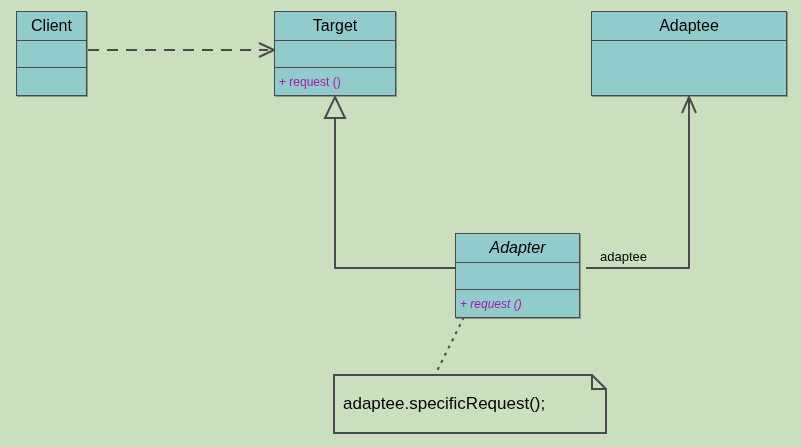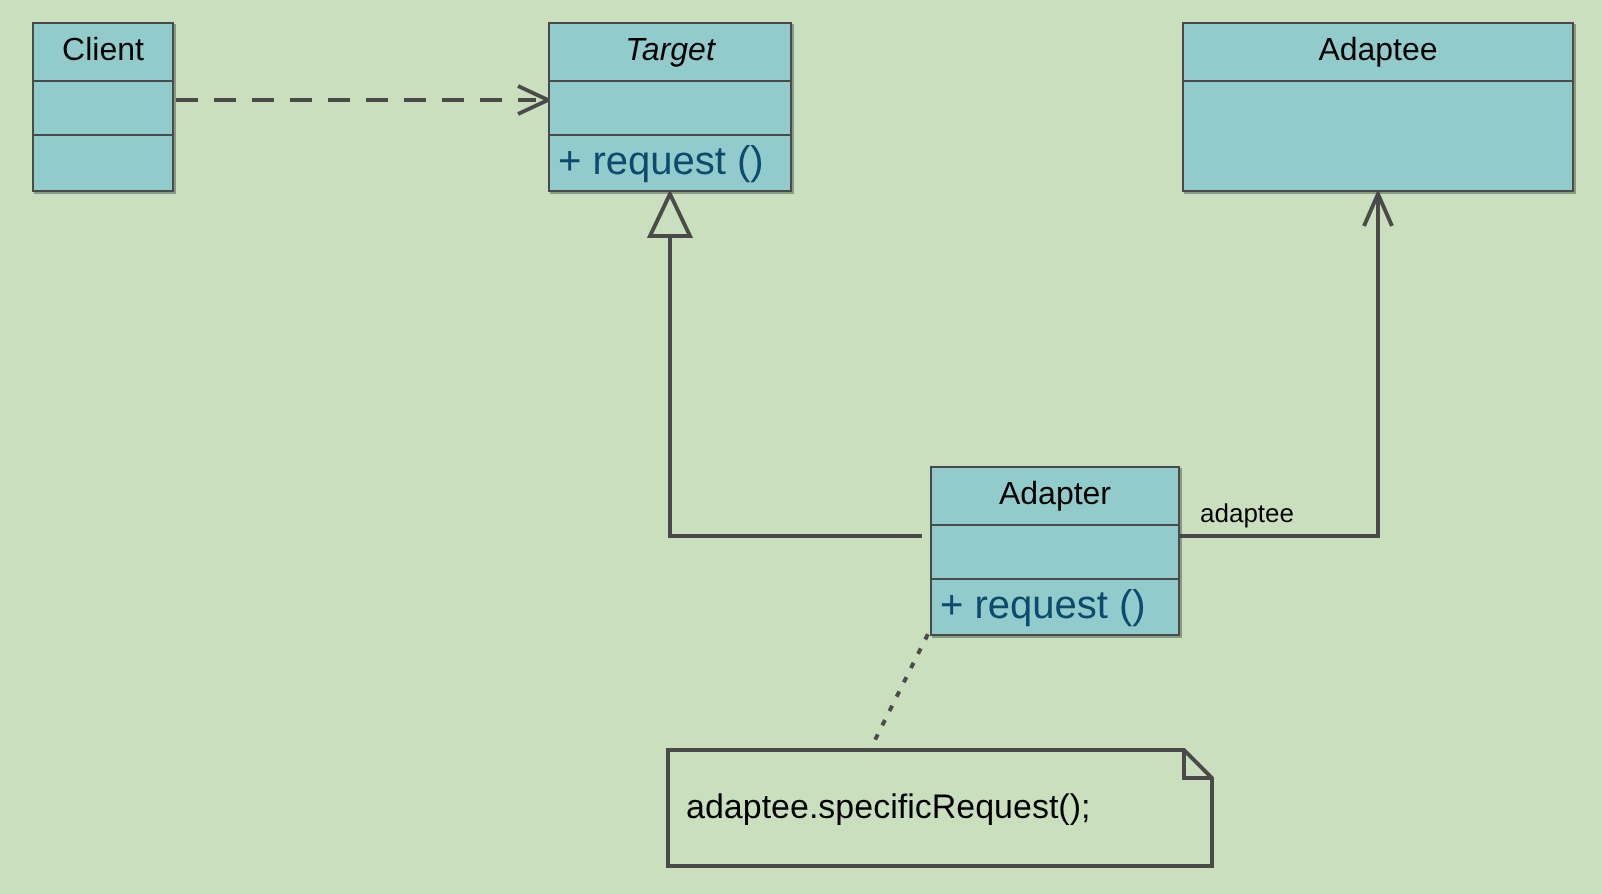--- a/index.html
+++ b/index.html
@@ -48,22 +48,22 @@
     font-size: 16px;
     color: #000;
   }
   .uml-row.attr-row {
     border-top: 1px solid #4a4a4a;
   }
   .uml-row.op-row {
     border-top: 1px solid #4a4a4a;
     justify-content: flex-start;
     padding-left: 4px;
-    font-size: 20px;
-    color: #0c4a6e;
+    font-size: 12px;
+    color: #a21caf;
   }
   
   .uml-note {
     position: absolute;
     box-sizing: border-box;
     z-index: 5;
   }
   .uml-note .note-body {
     position: absolute;
     left: 0;
@@ -126,31 +126,31 @@
     </g>
   </svg>
 
   <div class="uml-class" style="left:16px; top:11px; width:71px; height:85px;">
     <div class="uml-row name-row" style="height:28px;">Client</div>
     <div class="uml-row attr-row" style="height:27px;"></div>
     <div class="uml-row op-row" style="height:28px;"></div>
   </div>
 
   <div class="uml-class" style="left:274px; top:11px; width:122px; height:85px;">
-    <div class="uml-row name-row" style="height:28px;font-style:italic;">Target</div>
+    <div class="uml-row name-row" style="height:28px;">Target</div>
     <div class="uml-row attr-row" style="height:27px;"></div>
     <div class="uml-row op-row" style="height:28px;">+  request ()</div>
   </div>
 
   <div class="uml-class" style="left:591px; top:11px; width:196px; height:85px;">
     <div class="uml-row name-row" style="height:28px;">Adaptee</div>
     <div class="uml-row attr-row" style="height:27px;"></div>
   </div>
 
-  <div class="uml-class" style="left:465px; top:233px; width:125px; height:85px;">
+  <div class="uml-class" style="left:455px; top:233px; width:125px; height:85px;font-style:italic;">
     <div class="uml-row name-row" style="height:28px;">Adapter</div>
     <div class="uml-row attr-row" style="height:27px;"></div>
     <div class="uml-row op-row" style="height:28px;">+  request ()</div>
   </div>
 
   <div class="edge-label" style="left:600px; top:249px;">adaptee</div>
 
   <div class="uml-note" style="left:333px; top:374px; width:274px; height:60px;">
     <svg class="note-body" viewBox="0 0 274 60" width="274" height="60" xmlns="http://www.w3.org/2000/svg">
       <path d="M1,1 L259,1 L273,15 L273,59 L1,59 Z" fill="#cadfbe" stroke="#4a4a4a" stroke-width="2"></path>

